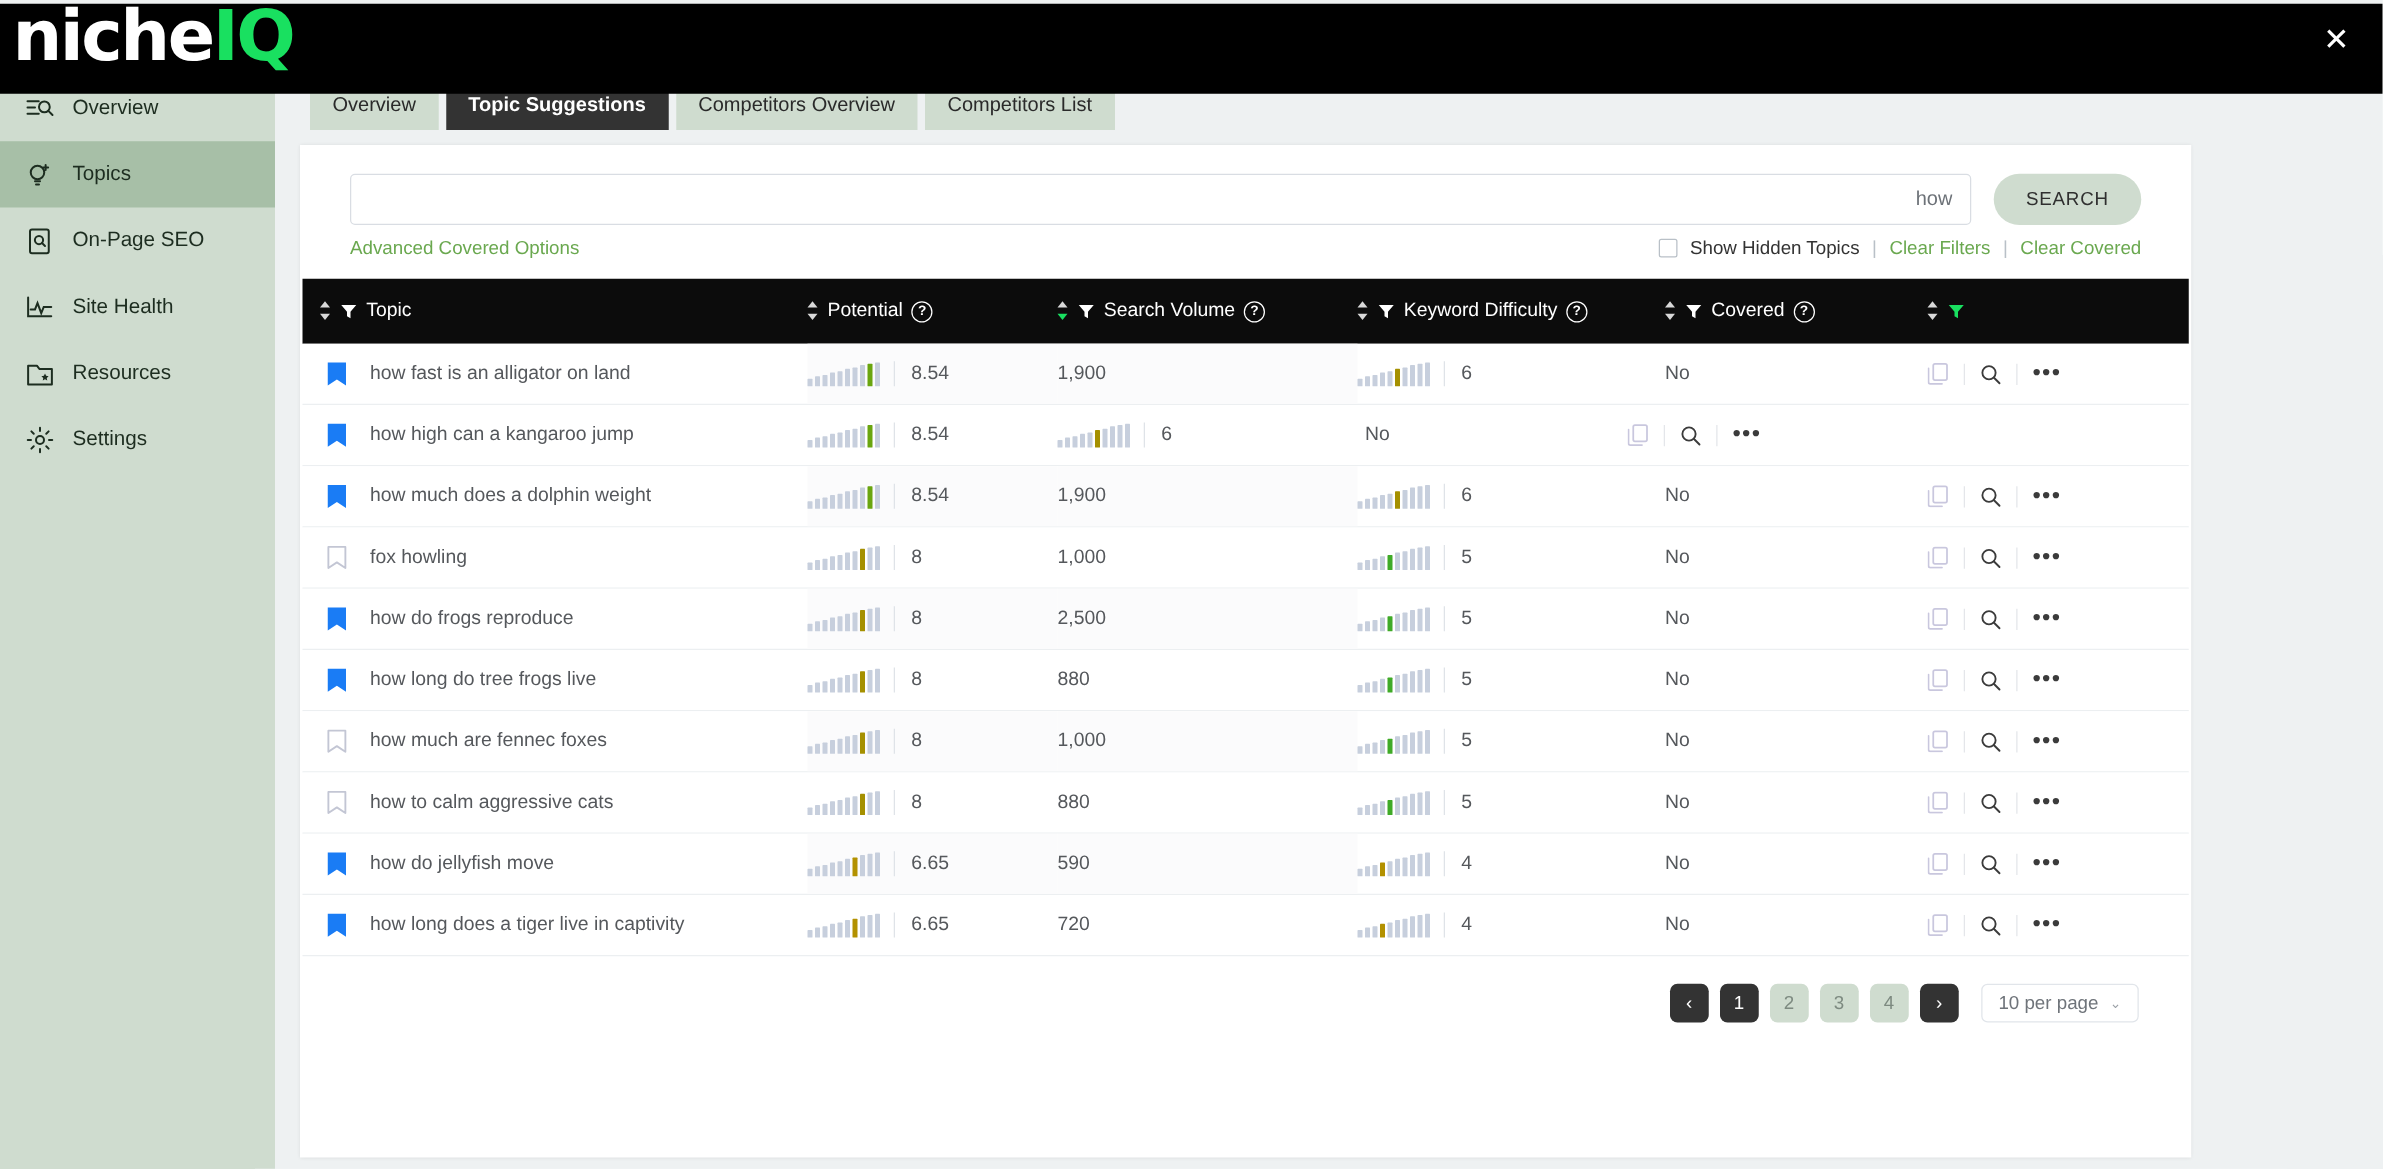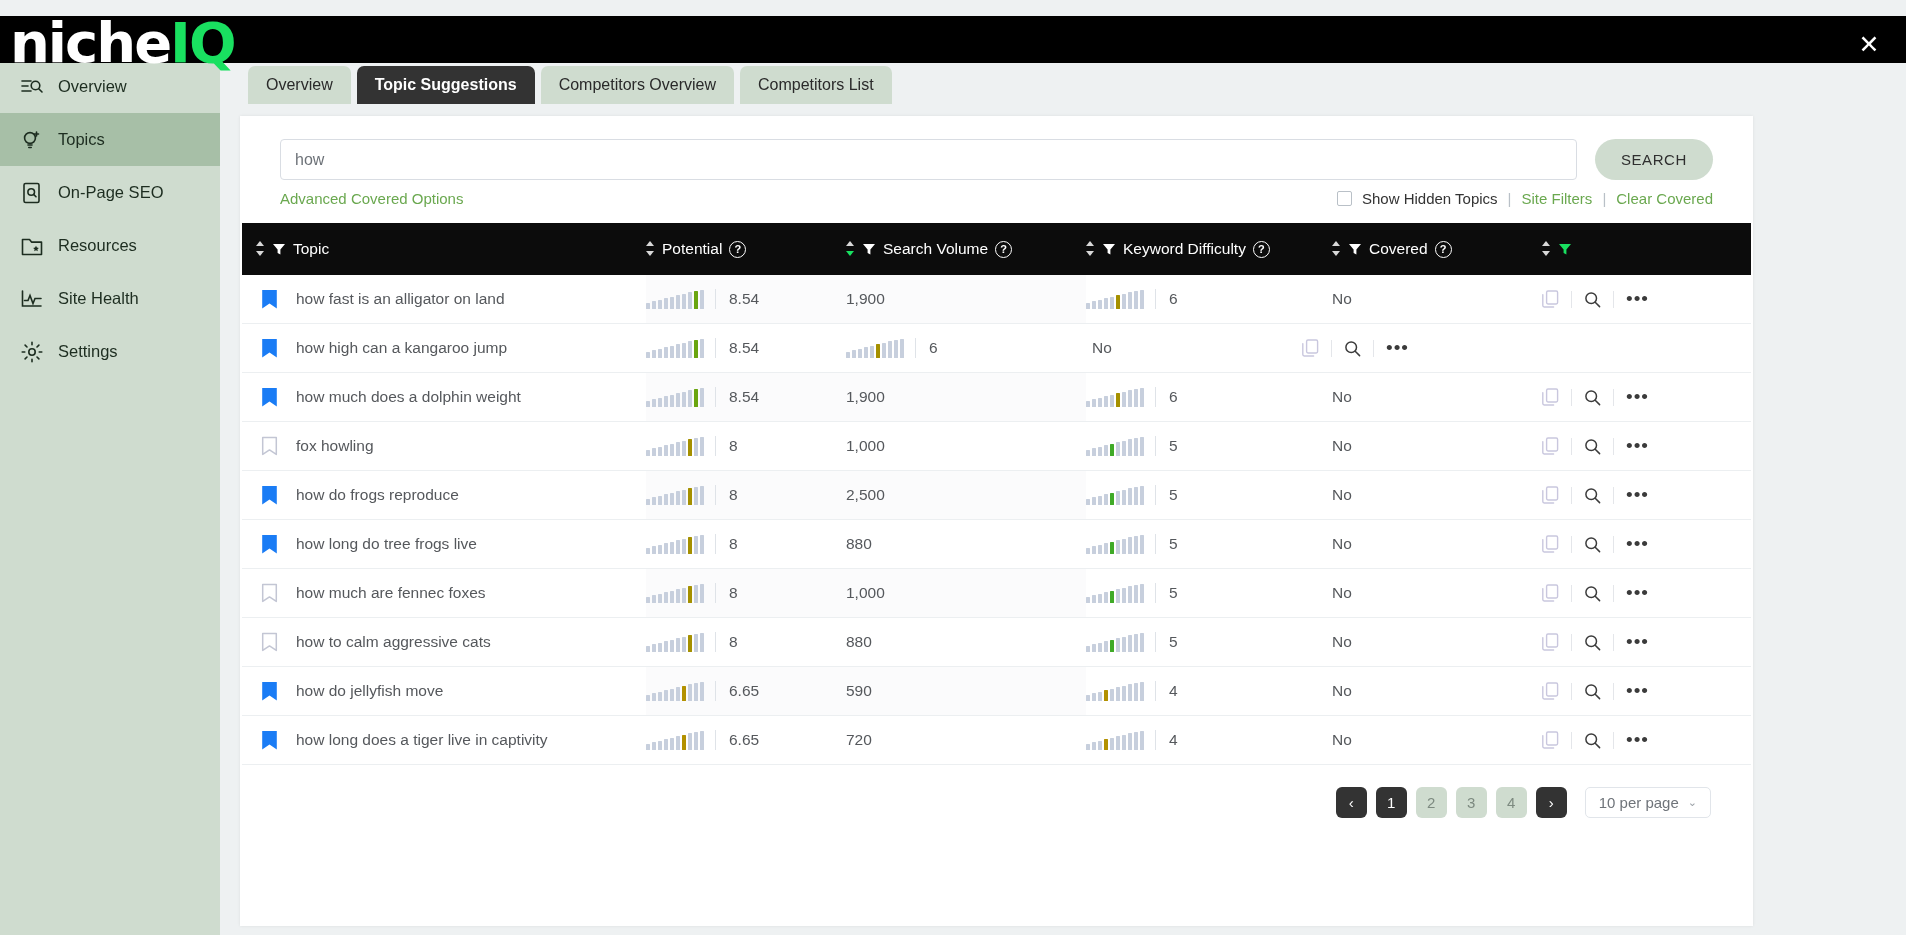--- a/index.html
+++ b/index.html
@@ -6,22 +6,22 @@
   * { box-sizing: border-box; margin: 0; padding: 0; }
   html, body {
     width: 1906px; height: 935px;
     overflow: hidden;
     font-family: "Liberation Sans", sans-serif;
     background: #eef1f2;
   }
 
   
   .topbar {
-    position: absolute; top: 16px; left: 0;
-    width: 1906px; height: 47px;
+    position: absolute; top: 3px; left: 0;
+    width: 1906px; height: 72px;
     background: #000;
     z-index: 40;
   }
   .logo {
     position: absolute; left: 10px; top: -5px;
     font-size: 56px; font-weight: 700;
     letter-spacing: -2px;
     color: #ffffff;
     font-family: "DejaVu Sans", sans-serif;
     line-height: 64px;
@@ -80,21 +80,21 @@
   
   .searchrow {
     display: flex; align-items: center;
     padding: 23px 40px 0 40px; gap: 0;
   }
   .search-input {
     flex: 1 1 auto; height: 41px;
     border: 1px solid #d9dde3; border-radius: 4px;
     padding: 16px 14px; font-size: 16px; color: #6d7278;
     font-family: "Liberation Sans", sans-serif;
-    background: #fff; outline: none;
+    background: #fff; outline: none; text-align: right;
   }
   .search-btn {
     margin-left: 18px;
     height: 41px; padding: 0 26px;
     background: #cfdccf; color: #2f2f2f;
     border: none; border-radius: 21px;
     font-size: 15px; letter-spacing: 0.6px;
     cursor: pointer; font-family: "Liberation Sans", sans-serif;
   }
 
@@ -238,36 +238,36 @@
         <rect x="4" y="2.5" width="15" height="19" rx="1.6"></rect>
         <circle cx="11.2" cy="11" r="3.3"></circle>
           <line x1="13.6" y1="13.4" x2="16" y2="15.8"></line>
       </svg>
     </span>
     <span>On-Page SEO</span>
   </div>
 
   <div class="nav-item">
     <span class="nav-ico">
+      <svg width="24" height="24" viewBox="0 0 24 24" fill="none" stroke="#1d2d20" stroke-width="1.6" stroke-linecap="round">
+        <polyline points="2.5,4 2.5,19 21,19"></polyline>
+        <polyline points="4.5,13.5 8,13.5 10,8.5 13,16.5 15,11.5 21,11.5"></polyline>
+      </svg>
+    </span>
+    <span>Site Health</span>
+  </div>
+
+  <div class="nav-item">
+    <span class="nav-ico">
       <svg width="24" height="24" viewBox="0 0 24 24" fill="none" stroke="#1d2d20" stroke-width="1.6" stroke-linejoin="round">
         <path d="M2.5 5.5h7l2 2.6h10v12.4h-19z"></path>
         <polygon points="16,11.8 16.9,13.6 18.9,13.9 17.4,15.3 17.8,17.3 16,16.3 14.2,17.3 14.6,15.3 13.1,13.9 15.1,13.6" fill="#1d2d20" stroke="none"></polygon>
       </svg>
     </span>
     <span>Resources</span>
-  </div>
-
-  <div class="nav-item">
-    <span class="nav-ico">
-      <svg width="24" height="24" viewBox="0 0 24 24" fill="none" stroke="#1d2d20" stroke-width="1.6" stroke-linecap="round">
-        <polyline points="2.5,4 2.5,19 21,19"></polyline>
-        <polyline points="4.5,13.5 8,13.5 10,8.5 13,16.5 15,11.5 21,11.5"></polyline>
-      </svg>
-    </span>
-    <span>Site Health</span>
   </div>
 
   <div class="nav-item">
     <span class="nav-ico">
       <svg width="24" height="24" viewBox="0 0 24 24" fill="none" stroke="#1d2d20" stroke-width="1.6">
         <circle cx="12" cy="12" r="3.2"></circle>
         <path d="M12 2.2v2.6M12 19.2v2.6M21.8 12h-2.6M4.8 12H2.2M18.9 5.1l-1.9 1.9M7 17l-1.9 1.9M18.9 18.9L17 17M7 7L5.1 5.1" stroke-linecap="round"></path>
       </svg>
     </span>
     <span>Settings</span>
@@ -288,21 +288,21 @@
     <input class="search-input" type="text" placeholder="Search topics" value="how" style="">
     <button class="search-btn">SEARCH</button>
   </div>
 
   <div class="optsrow">
     <span class="adv-link">Advanced Covered Options</span>
     <div class="opts-right">
       <span class="chk"></span>
       <span>Show Hidden Topics</span>
       <span class="sep">|</span>
-      <span class="lnk">Site Filters</span>
+      <span class="lnk">Clear Filters</span>
       <span class="sep">|</span>
       <span class="lnk">Clear Covered</span>
     </div>
   </div>
 
   <div class="table">
 
     <div class="thead">
 
       <div class="th col-topic">

